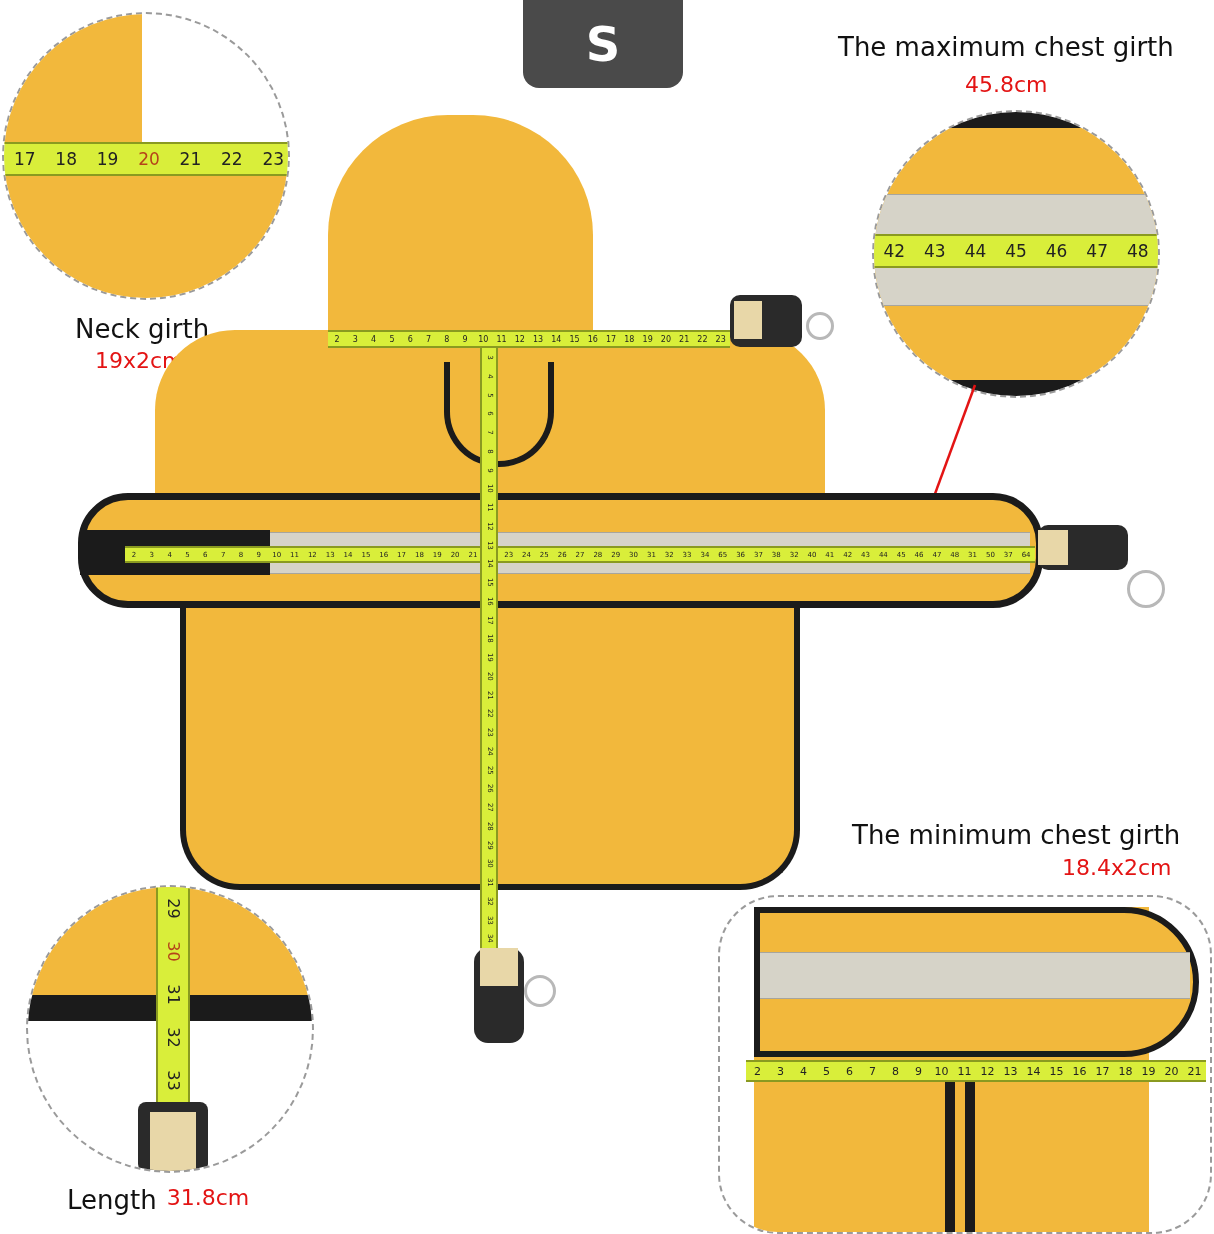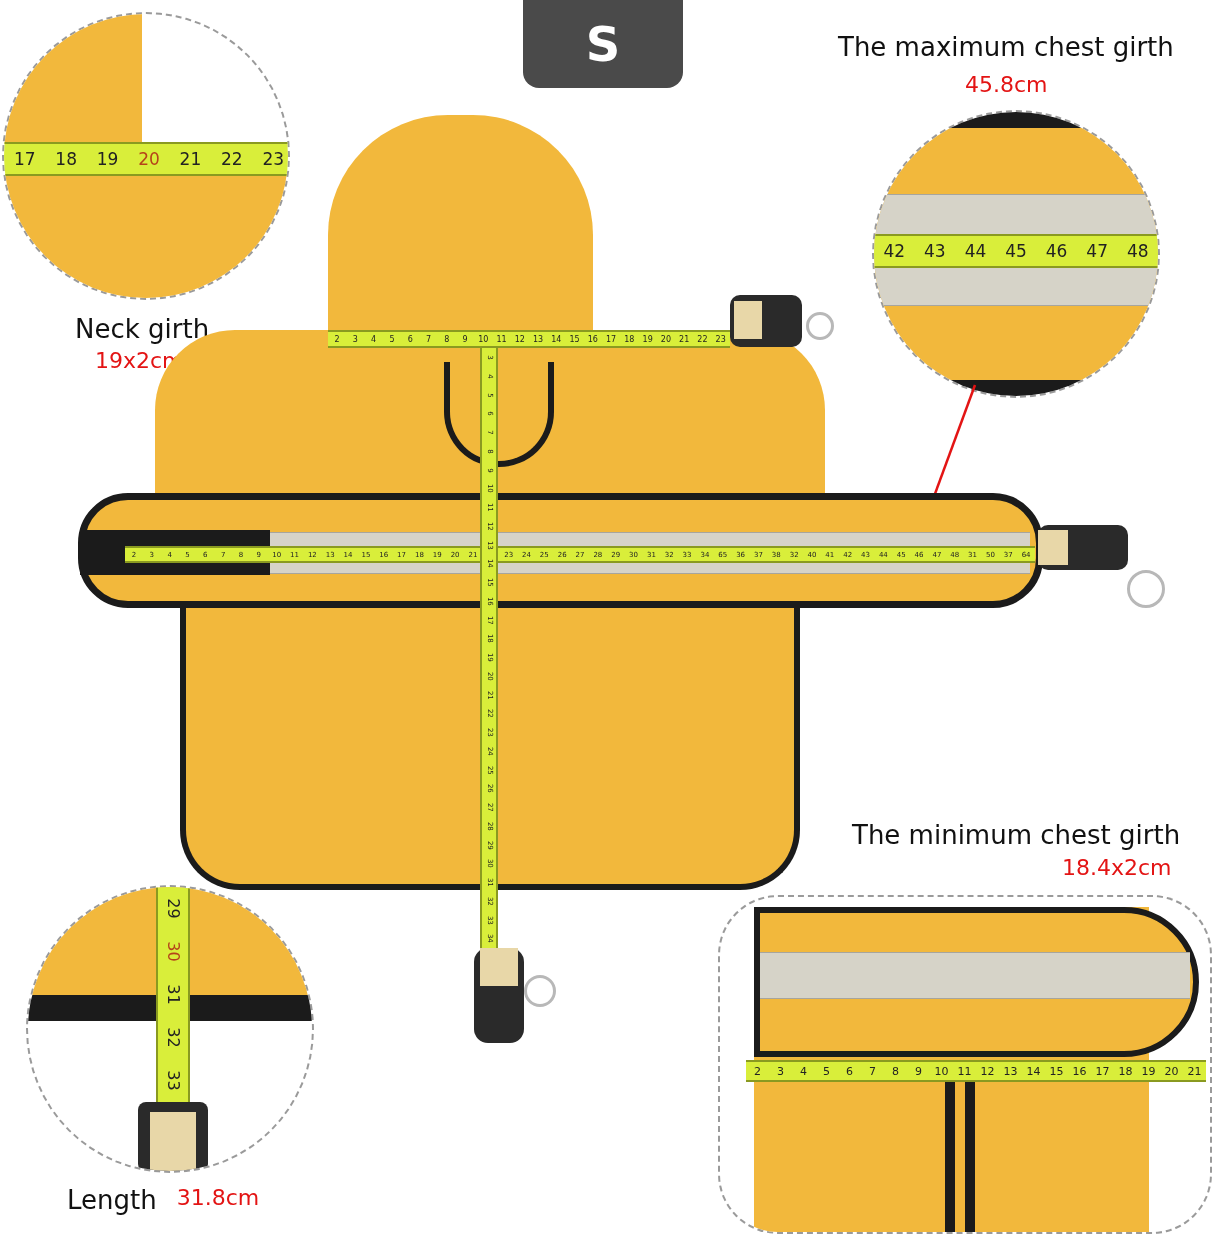--- a/index.html
+++ b/index.html
@@ -31,21 +31,21 @@
 
 <div class="abs label" style="left:838px;top:32px;">The maximum chest girth</div>
 <div class="abs value" style="left:965px;top:72px;">45.8cm</div>
 
 <div class="abs label" style="left:75px;top:314px;">Neck girth</div>
 <div class="abs value" style="left:95px;top:348px;">19x2cm</div>
 
 <div class="abs label" style="left:852px;top:820px;">The minimum chest girth</div>
 <div class="abs value" style="left:1062px;top:855px;">18.4x2cm</div>
 
-<div class="abs" style="left:67px;top:1185px;display:flex;gap:20px;">
+<div class="abs" style="left:67px;top:1185px;display:flex;gap:10px;">
   <span class="label">Length</span>
   <span class="value">31.8cm</span>
 </div>
 
 <div class="abs zoom-circle" style="left:2px;top:12px;width:284px;height:284px;">
   <div class="abs yellow" style="left:0;top:0;width:138px;height:130px;"></div>
   <div class="abs yellow" style="left:0;top:160px;width:284px;height:130px;"></div>
   <div class="abs tape big" style="left:0;top:128px;width:290px;height:30px;">
     <span>17</span>
       <span>18</span>

